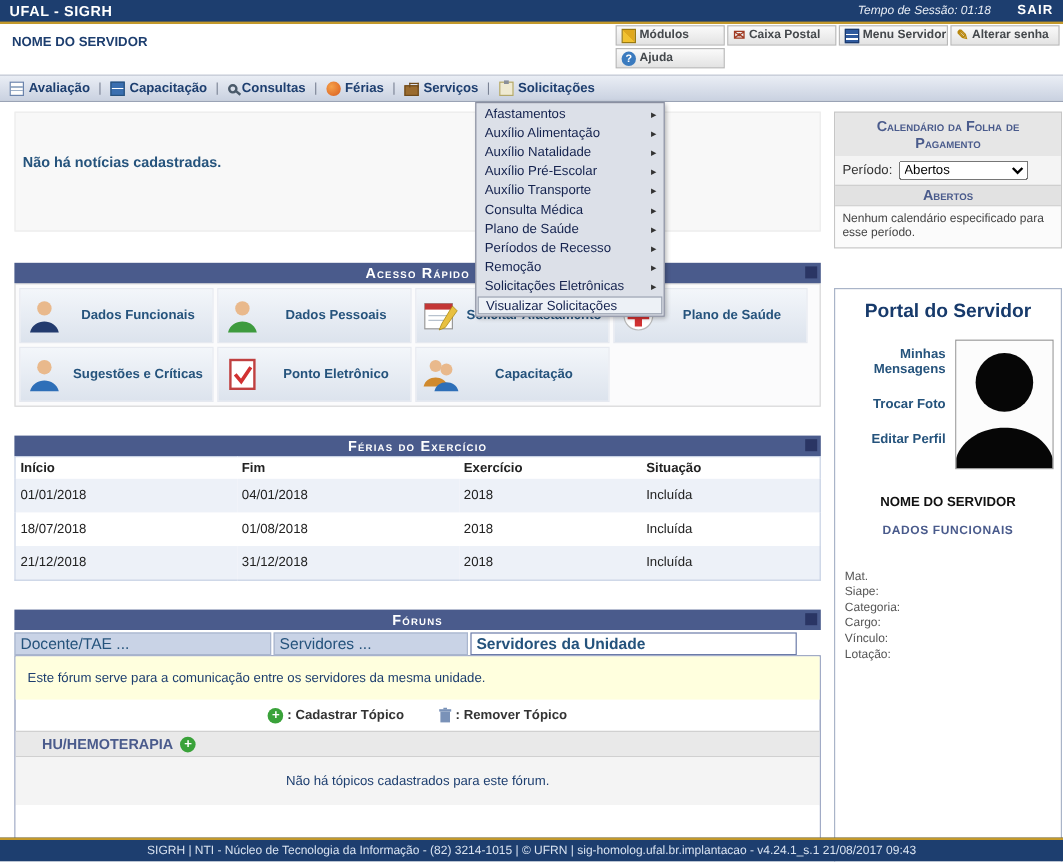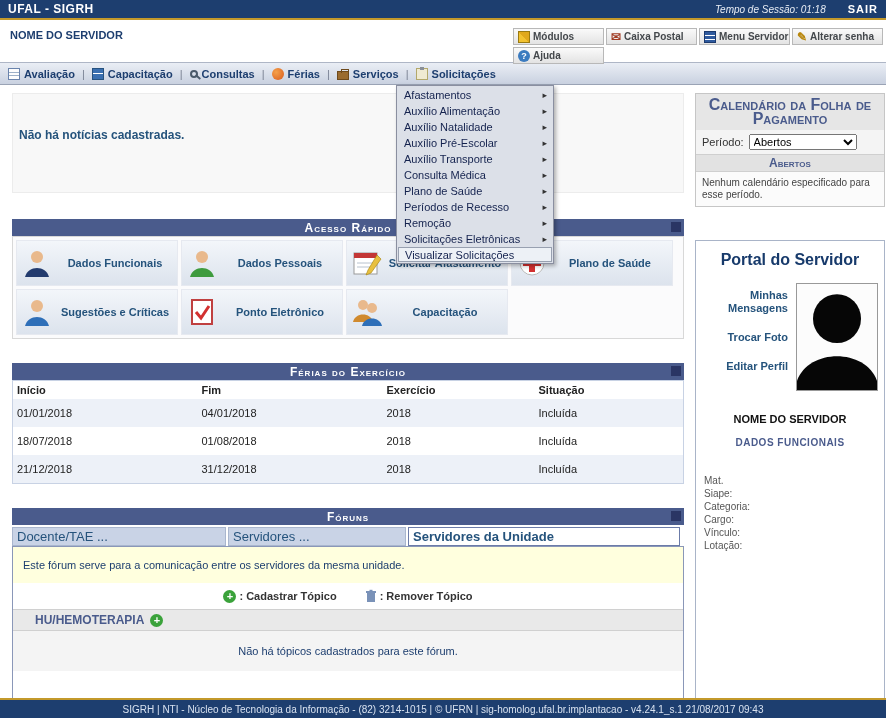--- a/index.html
+++ b/index.html
@@ -19,21 +19,21 @@
   }
   .topbar-left { display:flex; align-items:baseline; gap:8px; }
   .brand { font-weight:bold; font-size:12px; letter-spacing:.5px; }
   .subtitle { font-size:11px; }
   .topbar-right { display:flex; align-items:center; gap:22px; }
   .session { font-style:italic; font-size:10px; color:#E8EDF5; }
   .sair { font-weight:bold; font-size:11px; letter-spacing:1px; color:#fff; cursor:pointer; }
   
   .header { height:42px; background:#fff; position:relative; }
   .user-name { position:absolute; left:10px; top:9px; font-weight:bold; color:#1D3E6F; font-size:11px; }
-  .hbtns { position:absolute; right:2px; top:7px; width:372px; display:flex; flex-wrap:wrap; }
+  .hbtns { position:absolute; right:2px; top:0; width:372px; display:flex; flex-wrap:wrap; }
   .hbtn {
     width:91px; height:17px; margin:1px; background:linear-gradient(#FAFAFA,#E3E3E3);
     border:1px solid #B8B8B8; display:flex; align-items:center; gap:3px; padding:0 4px;
     font-size:10px; font-weight:bold; color:#44484C; cursor:pointer; white-space:nowrap; overflow:hidden;
   }
   .hi { display:inline-block; flex:none; }
   .hi-mod { width:12px; height:12px; background:linear-gradient(45deg,#F2C230 50%,#E0A81C 50%); border:1px solid #9A7A10; }
   .hi-mail::before { content:'\2709'; color:#A03A22; font-size:12px; line-height:12px; }
   .hi-menu { width:12px; height:12px; background:#2F5A9E; border:1px solid #1C3A6E;
     background-image:linear-gradient(transparent 3px,#fff 3px,#fff 4px,transparent 4px,transparent 7px,#fff 7px,#fff 8px,transparent 8px); }
@@ -97,36 +97,36 @@
   .ferias-panel { margin-top:24px; }
   .ferias-table { width:100%; border-collapse:collapse; font-size:11px; background:#fff; border:1px solid #C8D2E4; }
   .ferias-table th { text-align:left; font-weight:bold; color:#222; padding:3px 4px; }
   .ferias-table th:nth-child(1){ width:185px; } .ferias-table th:nth-child(2){ width:185px; } .ferias-table th:nth-child(3){ width:152px; }
   .ferias-table td { padding:8px 4px; color:#222; }
   .ferias-table tr.alt { background:#EDF1F8; }
   
   .forums-panel { margin-top:24px; }
   .tabs { display:flex; gap:2px; margin-top:2px; }
   .tab { height:19px; background:#C9D3E6; color:#25537C; font-size:13px; display:flex; align-items:center; padding-left:4px; border:1px solid #A9B6CE; cursor:pointer; }
-  .tab:nth-child(1){ width:214px; } .tab:nth-child(2){ width:178px; }
+  .tab:nth-child(1){ width:214px; } .tab:nth-child(2){ width:162px; }
   .tab.active { width:272px; background:#fff; font-weight:bold; border-color:#6B7BA8; }
   .forum-box { border:1px solid #8A97B8; background:#fff; }
   .forum-note { background:#FFFFDE; padding:12px 10px; font-size:11px; color:#1D3E6F; }
   .forum-actions { display:flex; justify-content:center; align-items:center; gap:28px; padding:6px 0; font-size:11px; font-weight:bold; color:#333; }
   .forum-action { display:flex; align-items:center; gap:3px; cursor:pointer; }
   .plus-icon { width:13px; height:13px; border-radius:50%; background:#3AA23A; color:#fff; font-weight:bold; font-size:11px; line-height:13px; text-align:center; display:inline-block; flex:none; }
   .plus-icon::before { content:'+'; }
   .forum-group { background:#E9E9E9; border-top:1px solid #D0D0D0; border-bottom:1px solid #D0D0D0;
     padding:3px 0 3px 22px; font-variant:small-caps; font-weight:bold; color:#4A5B8C; font-size:12px;
     display:flex; align-items:center; gap:6px; }
   .forum-empty { padding:14px 0; text-align:center; font-size:11px; color:#1D3E6F; background:#F4F4F4; }
   .forum-pad { height:30px; background:#fff; }
   
   .cal { border:1px solid #C6C6C6; background:#EFEFEF; margin-top:8px; }
-  .cal-title { padding:4px 10px; text-align:center; color:#4A5B8C; font-weight:bold; font-variant:small-caps; font-size:16px; line-height:14px; background:#E6E6E6; }
+  .cal-title { padding:4px 10px; text-align:center; color:#4A5B8C; font-weight:bold; font-variant:small-caps; font-size:12px; line-height:14px; background:#E6E6E6; }
   .cal-period { display:flex; align-items:center; gap:5px; padding:4px 6px; font-size:11px; color:#333; background:#F4F4F4; }
   .cal-period select { font-size:11px; width:108px; font-family:"Liberation Sans",sans-serif; }
   .cal-sub { background:#E2E2E2; border-top:1px solid #CFCFCF; border-bottom:1px solid #CFCFCF; text-align:center; font-variant:small-caps; font-weight:bold; color:#4A5B8C; font-size:12px; padding:1px 0; }
   .cal-empty { background:#FBFBFB; font-size:10px; color:#444; padding:5px 6px; line-height:12px; }
   
   .portal { border:1px solid #A9B4C8; background:#fff; margin-top:33px; height:524px; padding-top:10px; }
   .portal-title { text-align:center; color:#173A6B; font-size:16px; font-weight:600; margin-bottom:14px; }
   .portal-row { display:flex; padding:0 6px; }
   .portal-links { width:86px; text-align:right; padding-top:6px; display:flex; flex-direction:column; gap:16px; font-size:11px; font-weight:bold; color:#25537C; line-height:13px; }
   .portal-link { cursor:pointer; }

